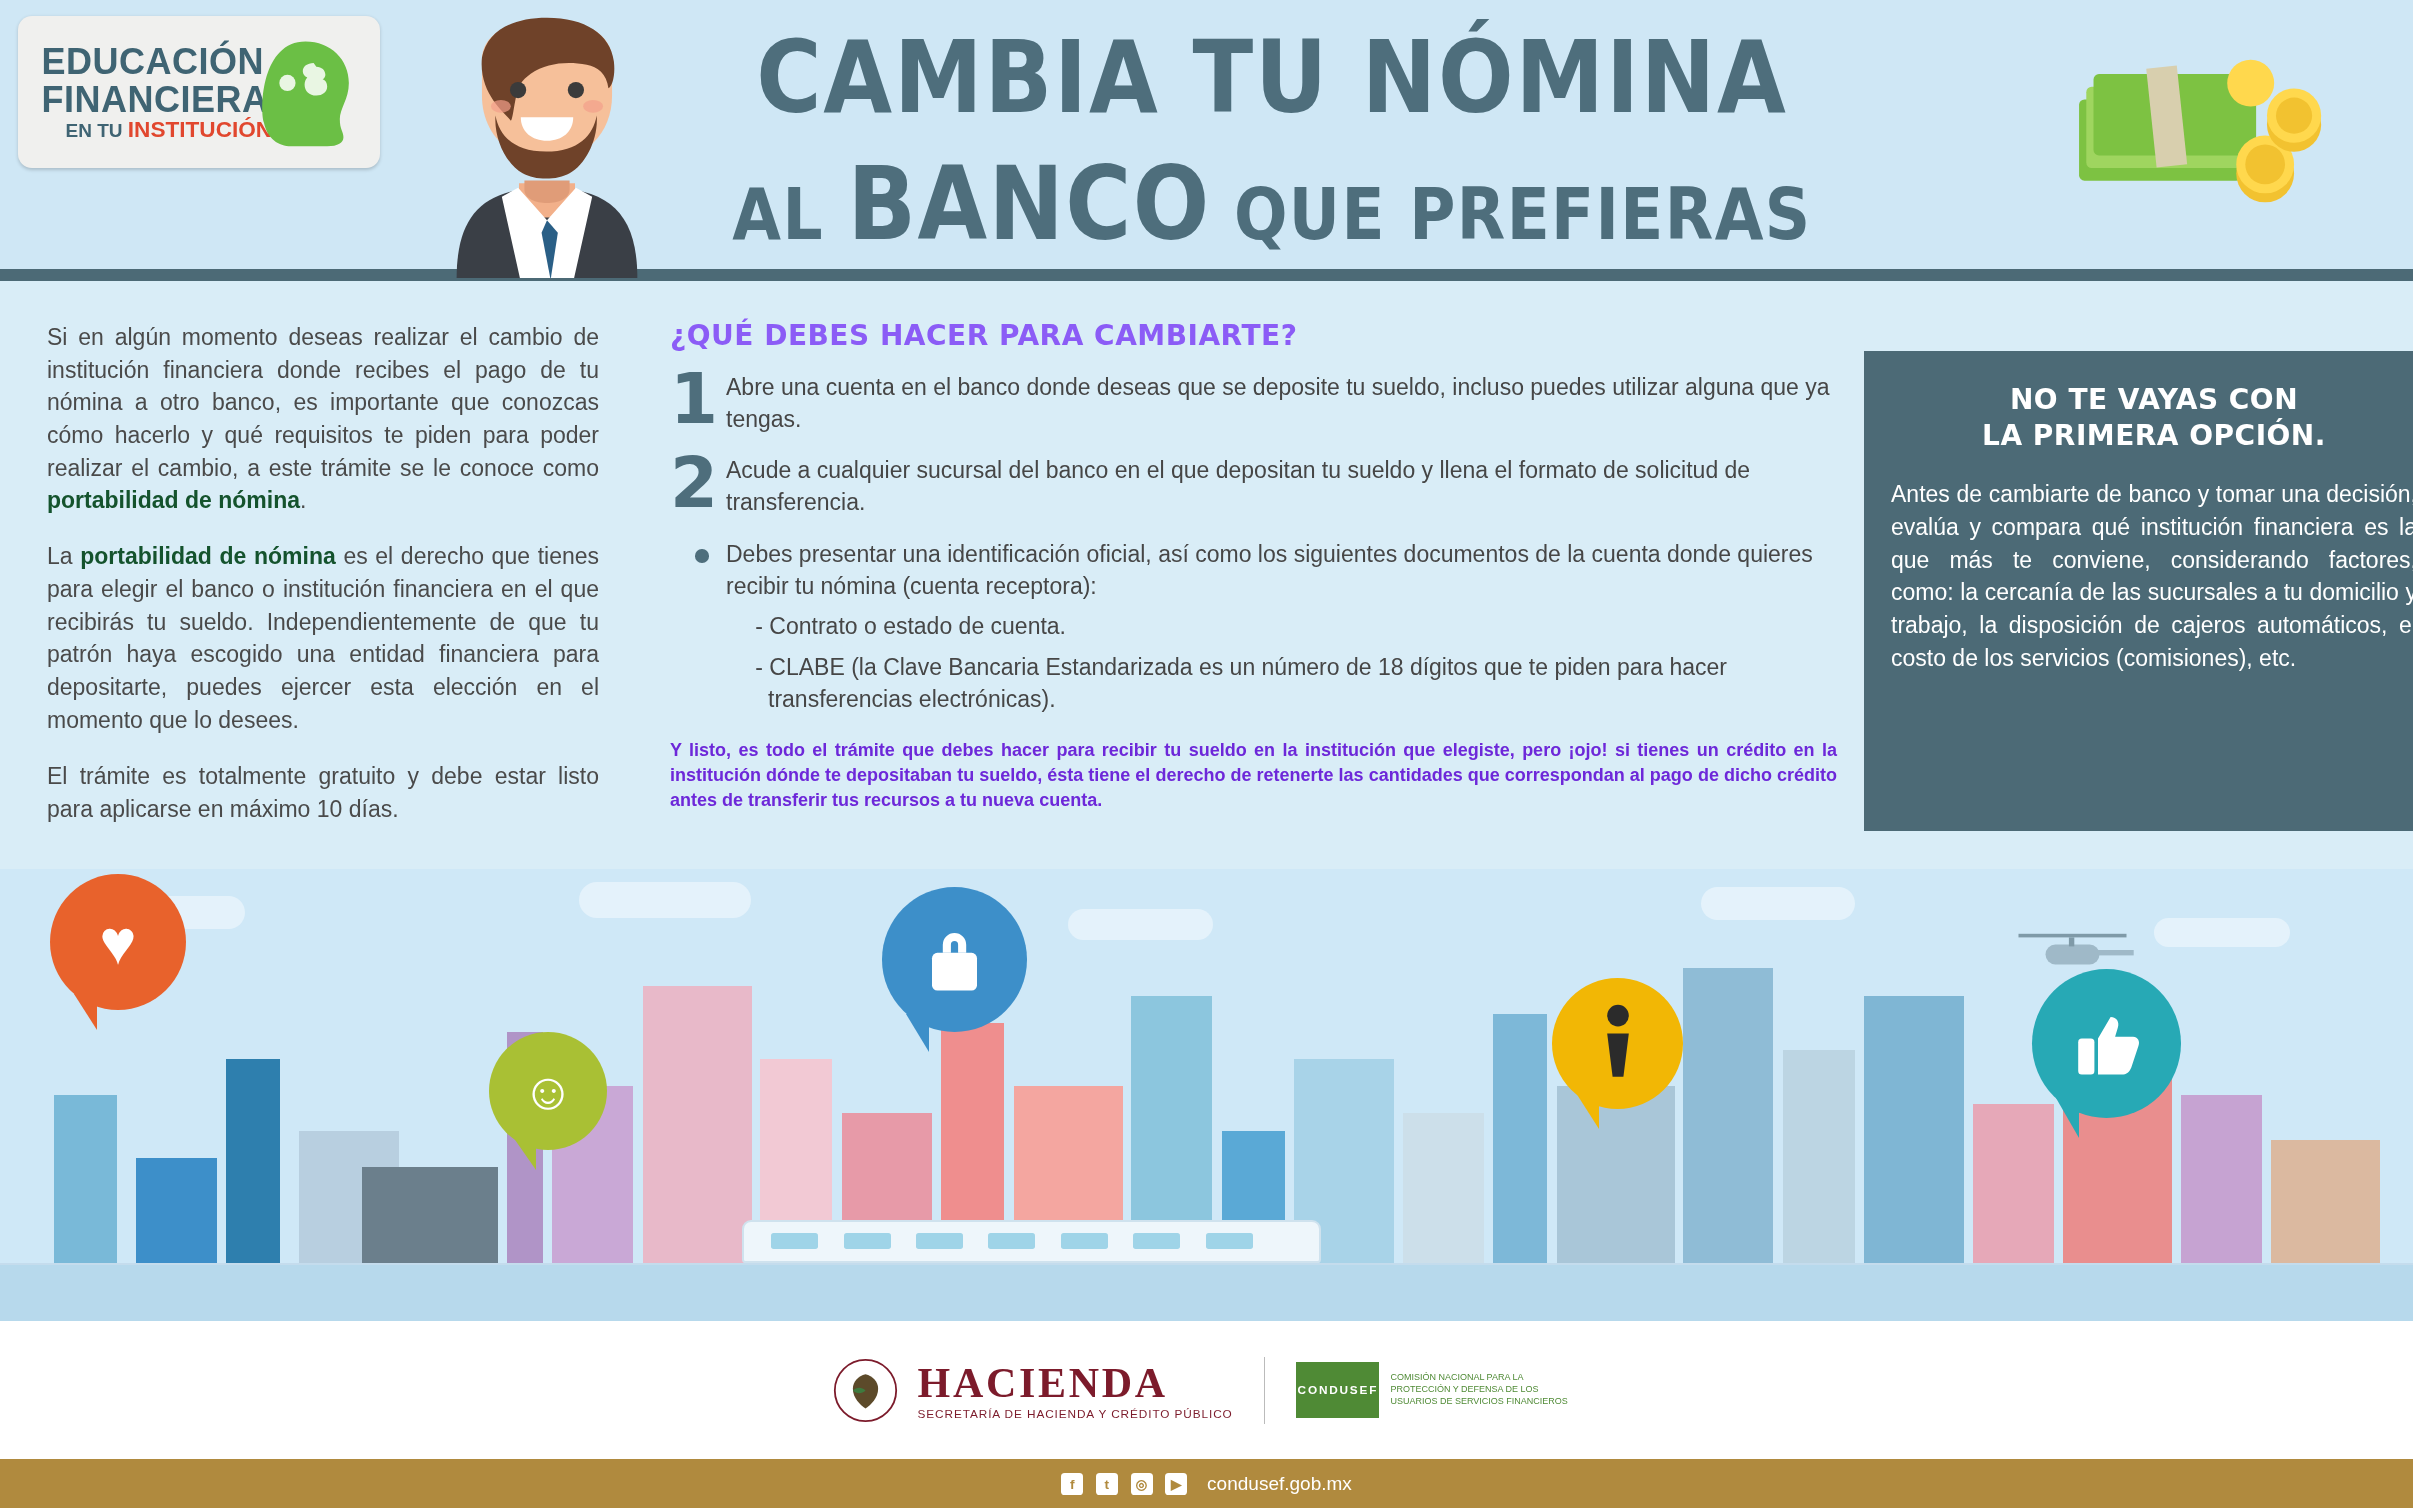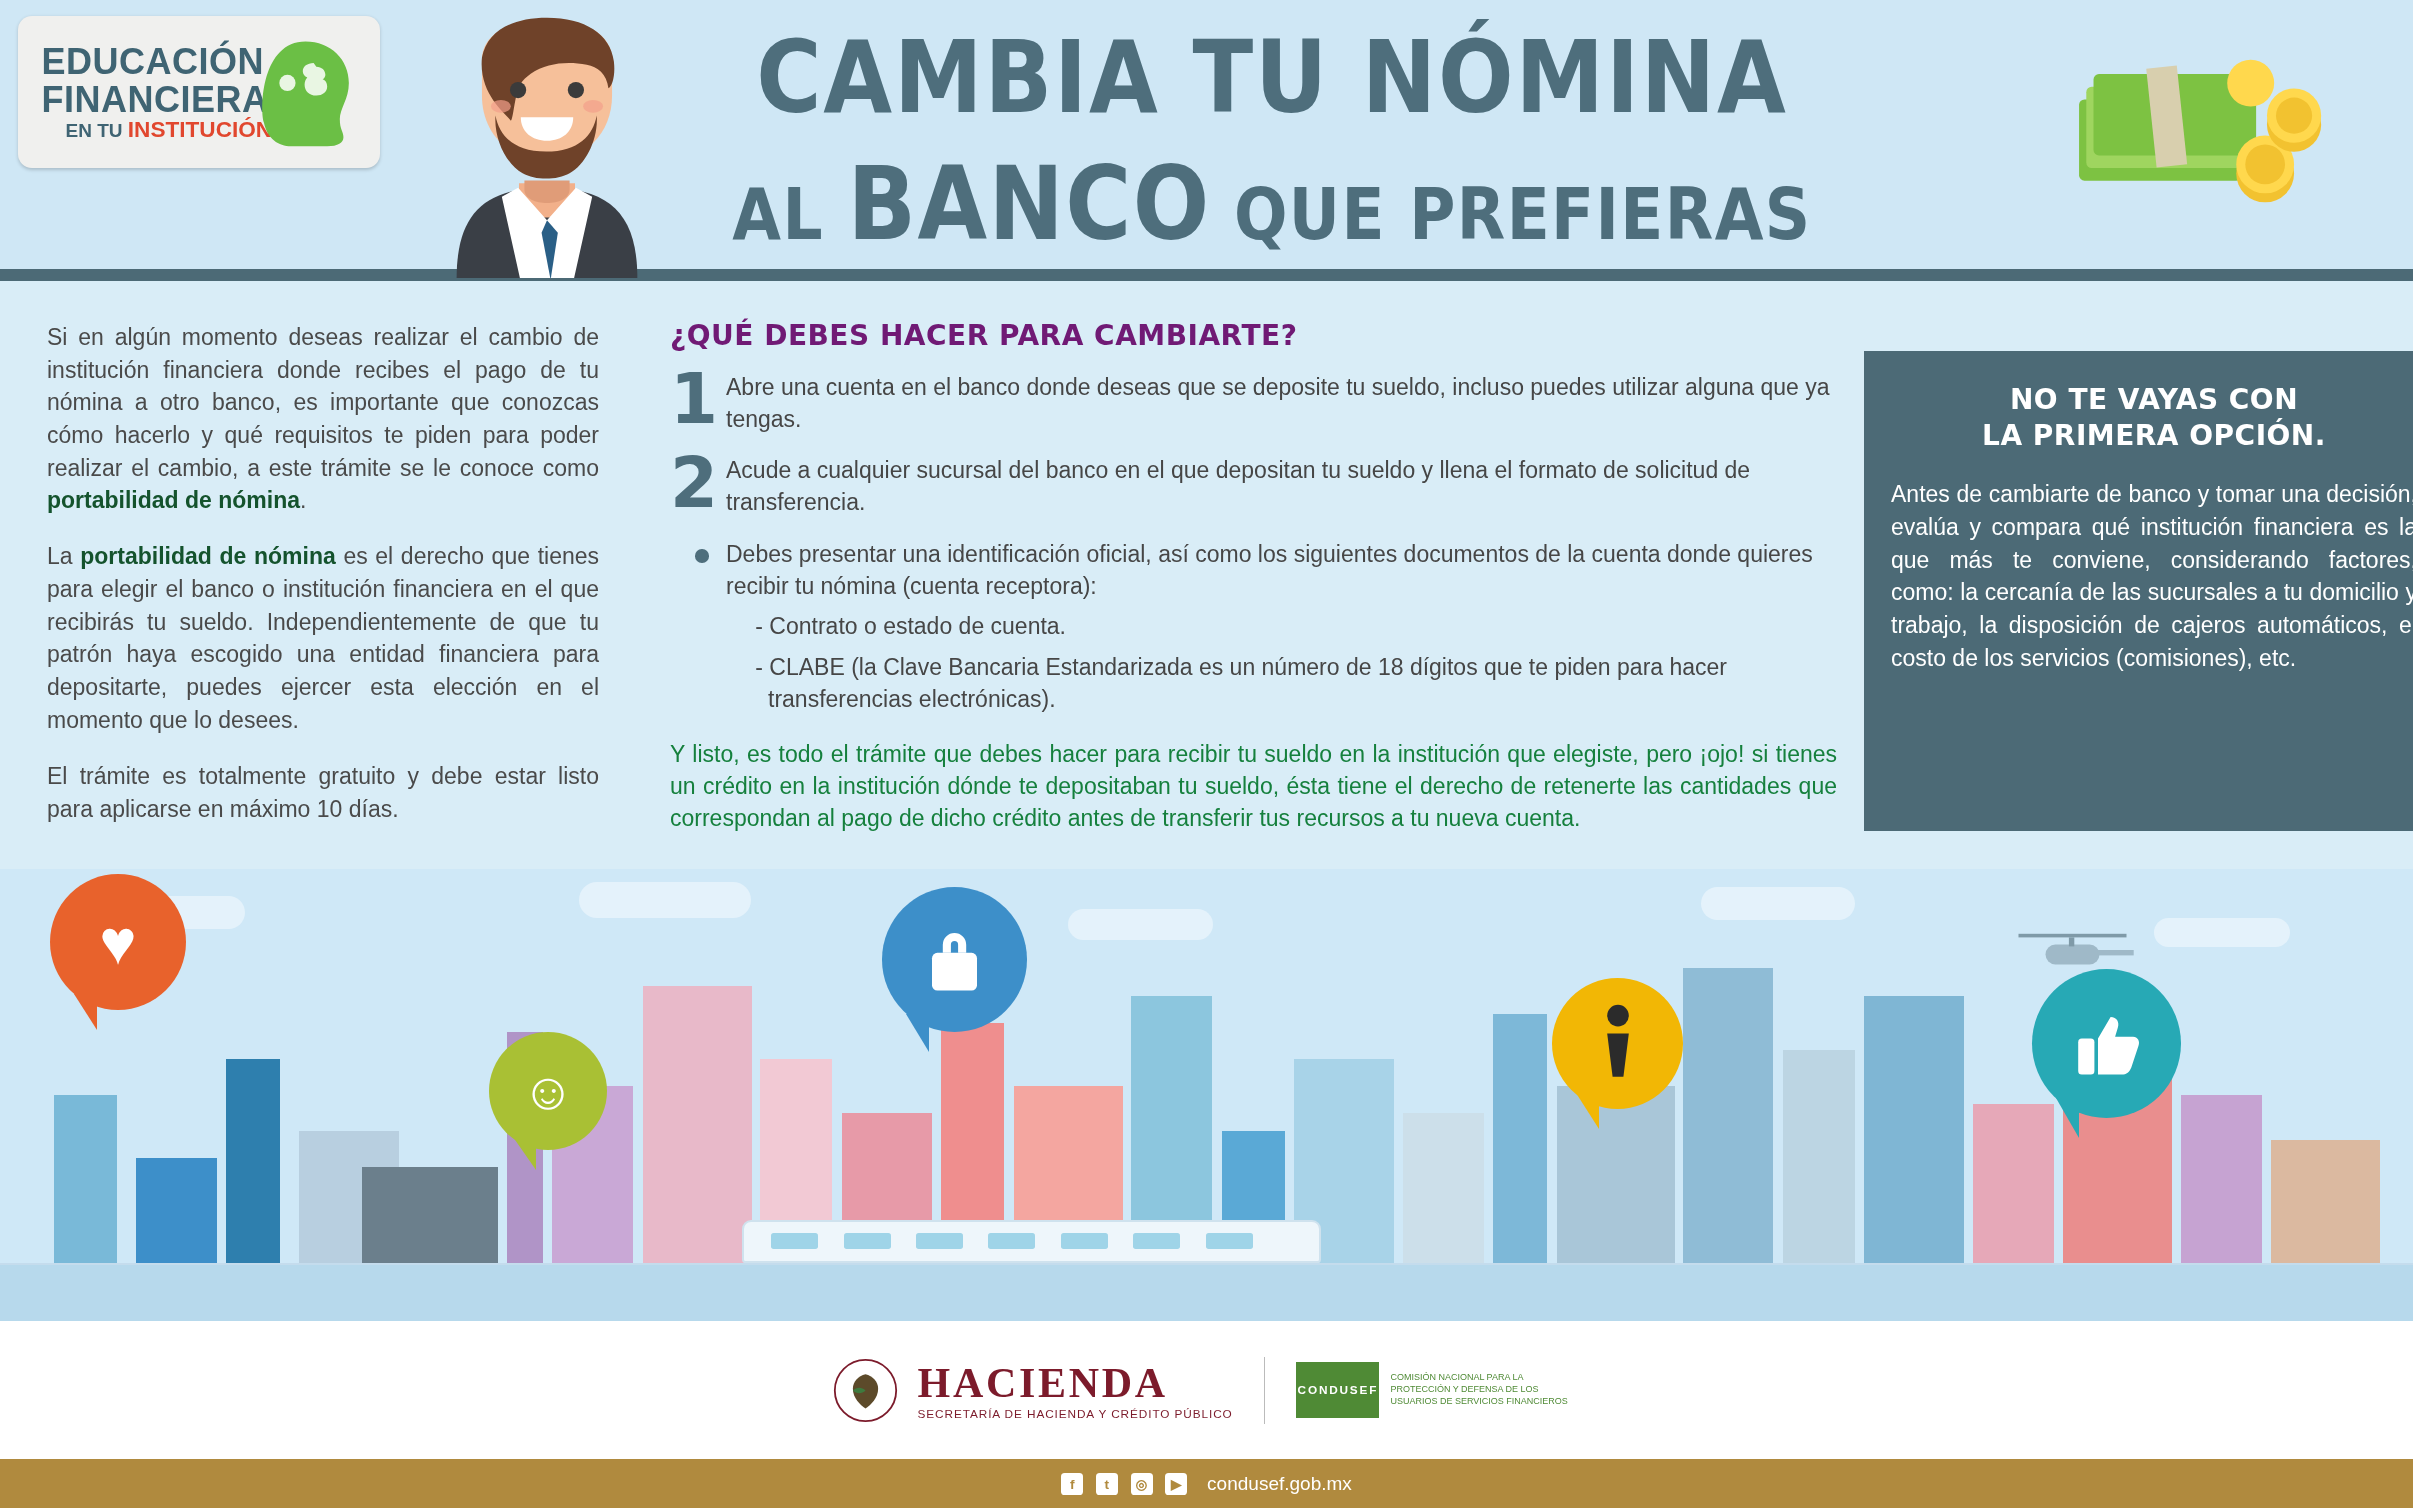--- a/index.html
+++ b/index.html
@@ -71,39 +71,39 @@
     position: absolute; left: 47px; top: 321px; width: 552px;
     color: #4a4a4a; font-size: 23px; line-height: 1.42;
     text-align: justify;
   }
   .left-col p { margin-bottom: 23.5px; }
   .left-col b { font-weight: bold; color: #14532d; }
 
   
   .center-col { position: absolute; left: 670px; top: 319px; width: 1167px; }
   .center-head {
-    font-size: 28px; font-weight: bold; color: #701a75;
+    font-size: 28px; font-weight: bold; color: #8b5cf6;
     letter-spacing: 0.5px; margin-bottom: 20px;
     font-family: "DejaVu Sans", sans-serif;
   }
   .step { position: relative; padding-left: 56px; margin-bottom: 20px; }
   .step-num {
     position: absolute; left: 0; top: -12.7px;
     font-size: 69px; font-weight: bold; color: #4e6e7c;
     font-family: "DejaVu Sans", sans-serif;
   }
   .step-txt { font-size: 23px; line-height: 1.38; color: #464646; }
   .bullet-item { position: relative; padding-left: 56px; margin-bottom: 5.4px; }
   .bullet-dot {
     position: absolute; left: 25px; top: 10px;
     width: 13.6px; height: 13.6px; border-radius: 50%; background: #4e6e7c;
   }
   .sub-list { padding-left: 98px; margin-top: 9px; }
   .sub-list div { font-size: 23px; line-height: 1.38; color: #464646; margin-bottom: 9px; text-indent: -12.7px;}
-  .closing { margin-top: 22px; font-size: 23px; line-height: 1.4; color: #15803d; text-align: justify; }
+  .closing { margin-top: 22px; font-size: 18px; line-height: 1.4; color: #6d28d9; text-align: justify; font-weight: bold; }
 
   
   .right-box {
     position: absolute; left: 1864px; top: 351px; width: 580px; height: 480px;
     background: #4c6a76; color: #ffffff; padding: 31px 27px;
   }
   .right-title {
     text-align: center; font-size: 28px; font-weight: bold; line-height: 1.3;
     letter-spacing: 0.5px; margin-bottom: 23.5px;
     font-family: "DejaVu Sans", sans-serif;

